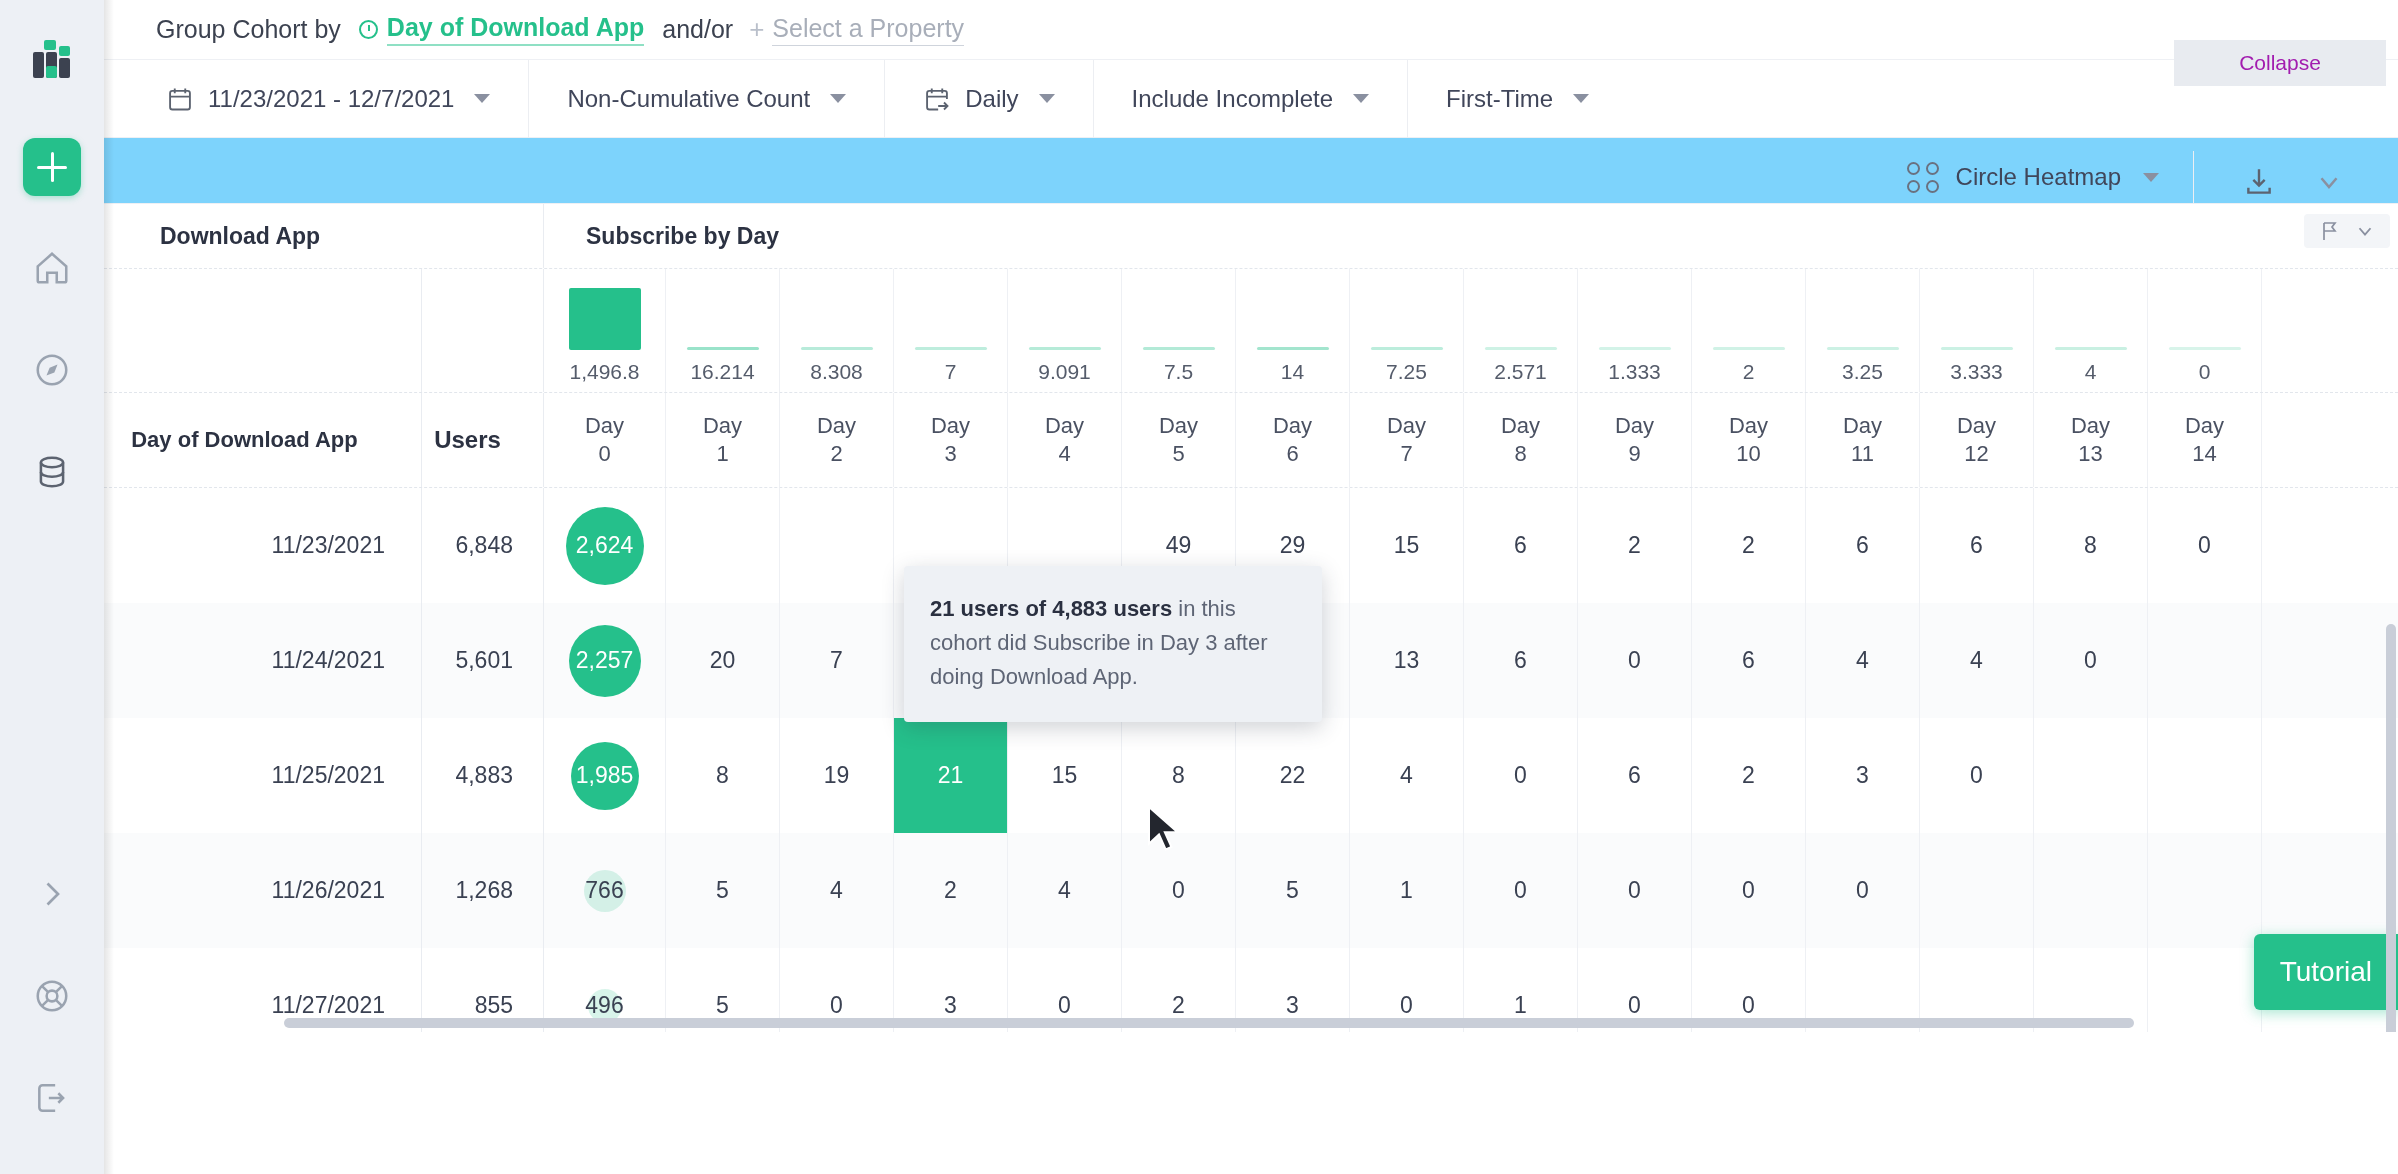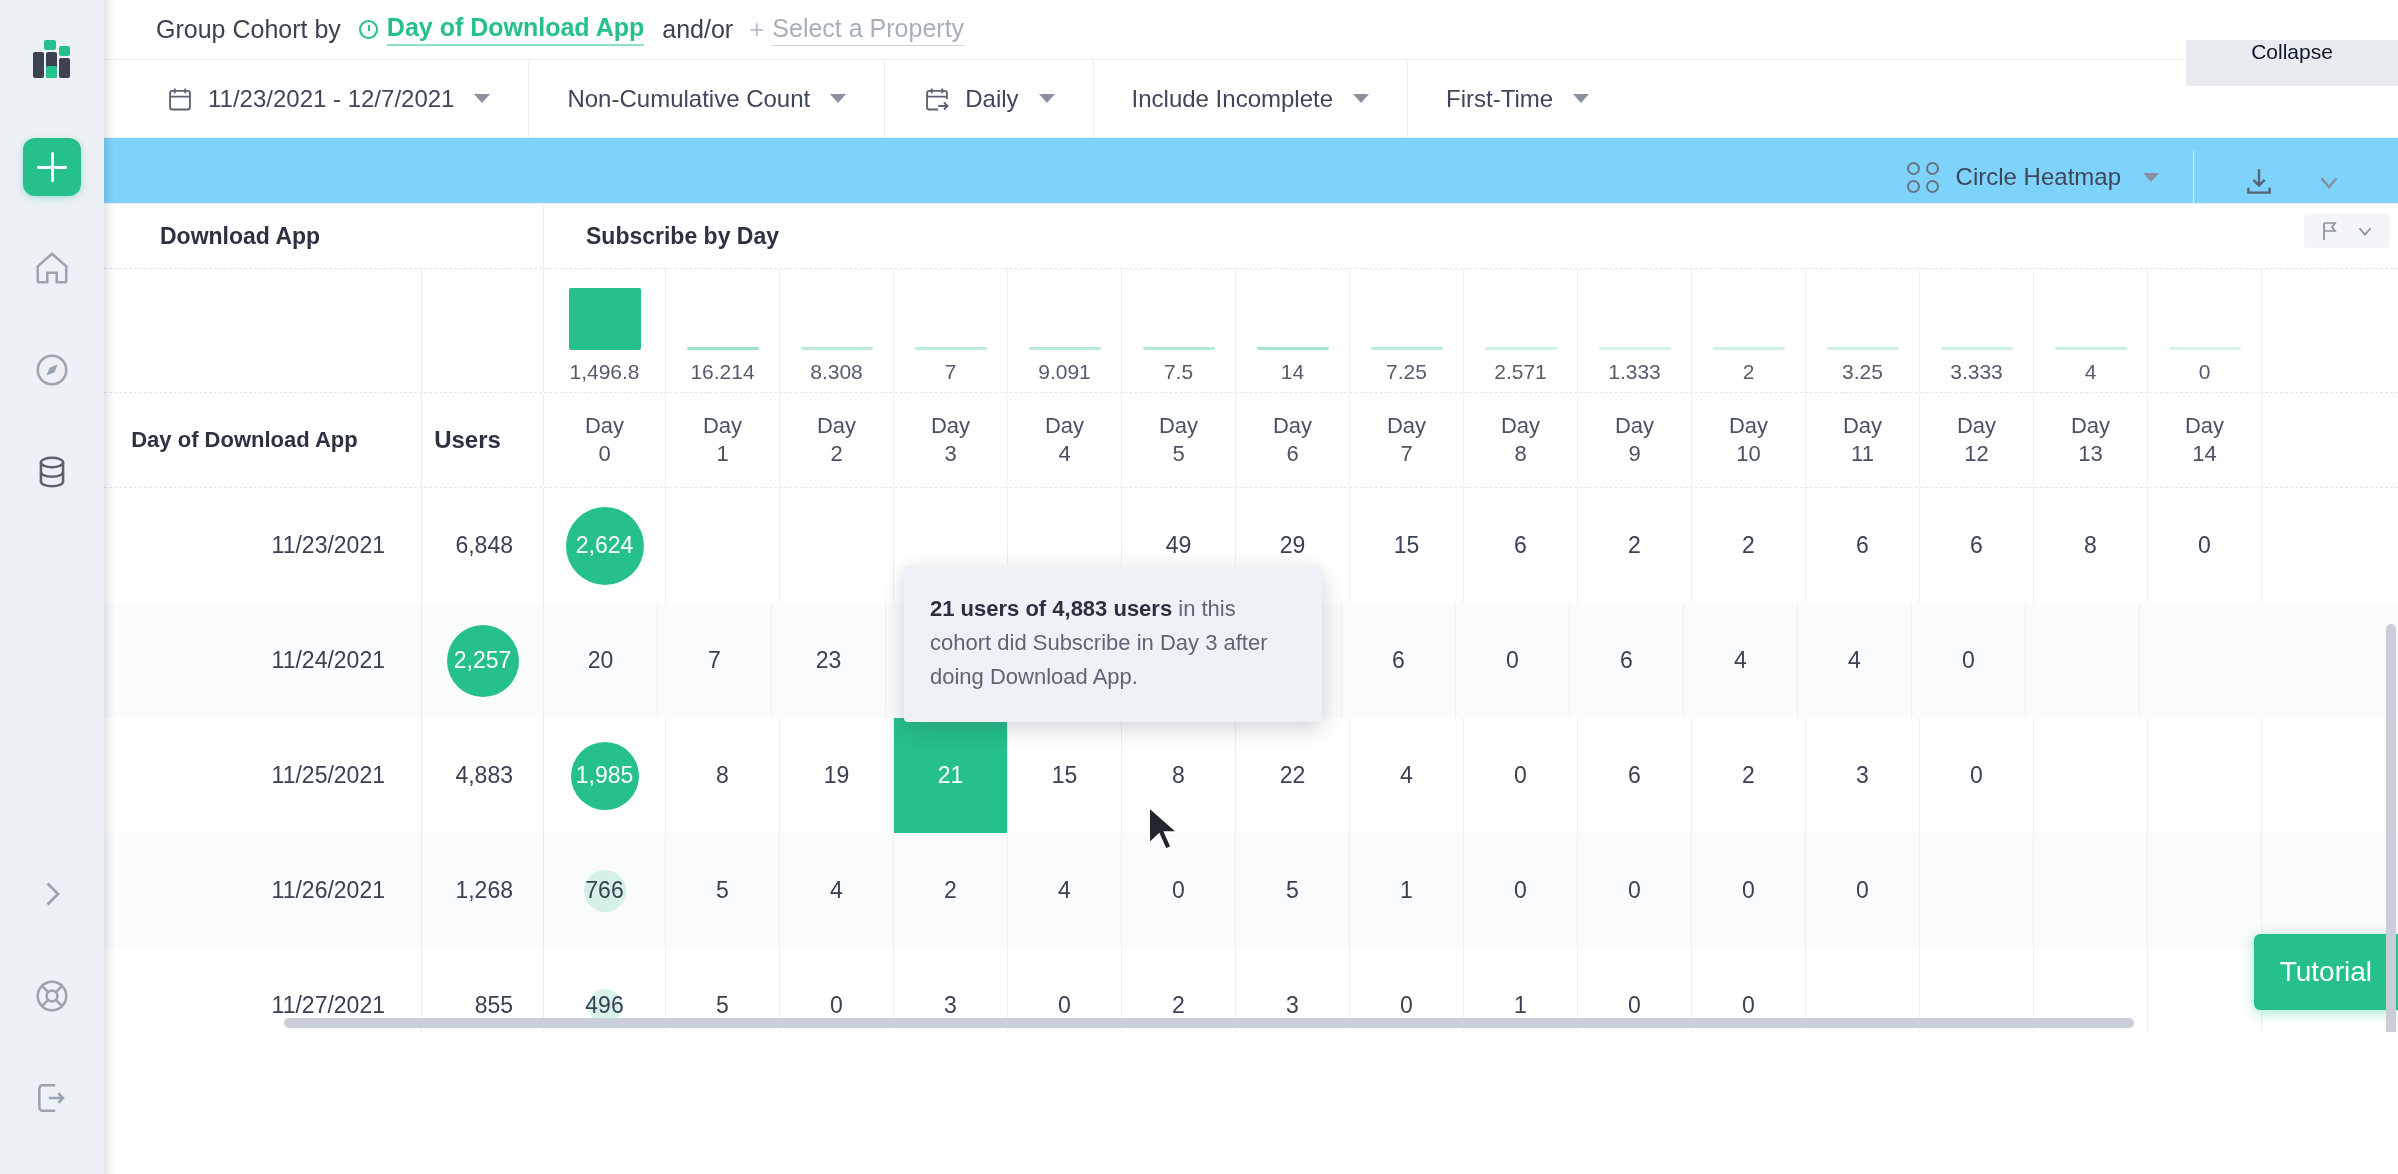--- a/index.html
+++ b/index.html
@@ -68,25 +68,25 @@
   .cohort-pill .txt {
     font-size: 25px; color: #25c08b; font-weight: bold;
     border-bottom: 2px solid #8fe0c4; padding-bottom: 2px;
   }
   .andor { font-size: 25px; color: #3c4250; margin-right: 16px; }
   .selprop { display:inline-flex; align-items:center; gap:8px; }
   .selprop .pl { font-size: 26px; color:#b9bfca; font-weight: 300; }
   .selprop .txt { font-size: 25px; color:#a8aeb9; border-bottom:1px solid #cfd4dc; padding-bottom:2px;}
 
   .collapse-btn {
-    position: absolute; right: 0; top: 40px;
+    position: absolute; right: 12px; top: 40px;
     width: 212px; height: 46px;
     background: #e8ebf0;
-    display:flex; justify-content:center;
-    font-size: 21px; color: #0f172a;
+    display:flex; align-items:center; justify-content:center;
+    font-size: 21px; color: #a21caf;
   }
 
   
   .filterbar {
     height: 78px; display:flex; align-items:center;
     border-bottom: 1px solid #eef0f4;
     padding-left: 24px;
     background:#fff;
   }
   .fitem {
@@ -499,20 +499,21 @@
             <div class="cell">6</div>
             <div class="cell">2</div>
             <div class="cell">2</div>
             <div class="cell">6</div>
             <div class="cell">6</div>
             <div class="cell">8</div>
             <div class="cell">0</div>
           </div>
           <div class="row datarow alt">
             <div class="cell c-date">11/24/2021</div>
+            <div class="cell c-users">5,601</div>
             <div class="cell c-day0">
               <div class="bubble" style="width: 72px; height: 72px;">2,257</div>
             </div>
             <div class="cell">20</div>
             <div class="cell">7</div>
             <div class="cell">23</div>
             <div class="cell">40</div>
             <div class="cell">19</div>
             <div class="cell">28</div>
             <div class="cell">13</div>

